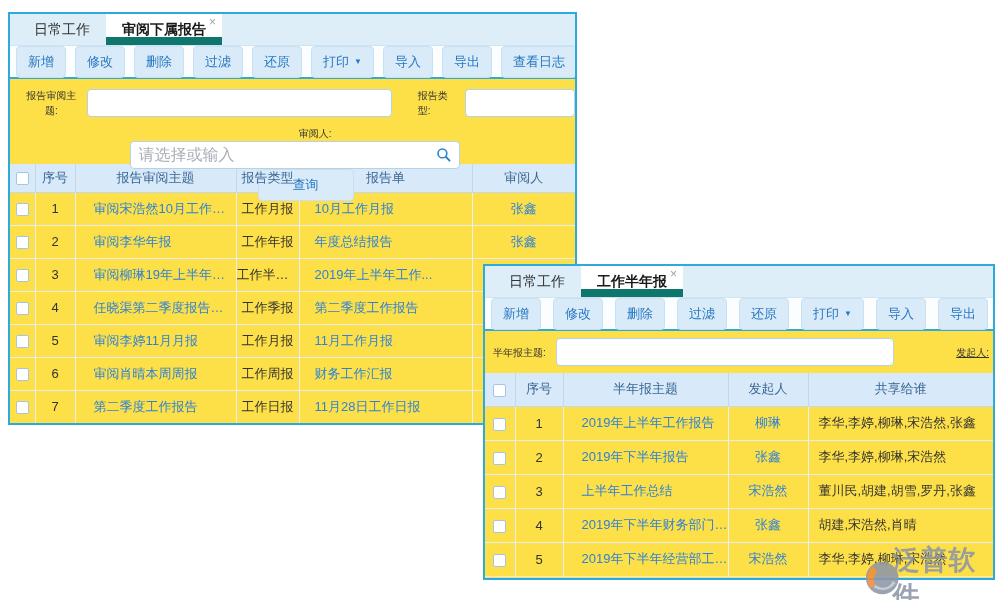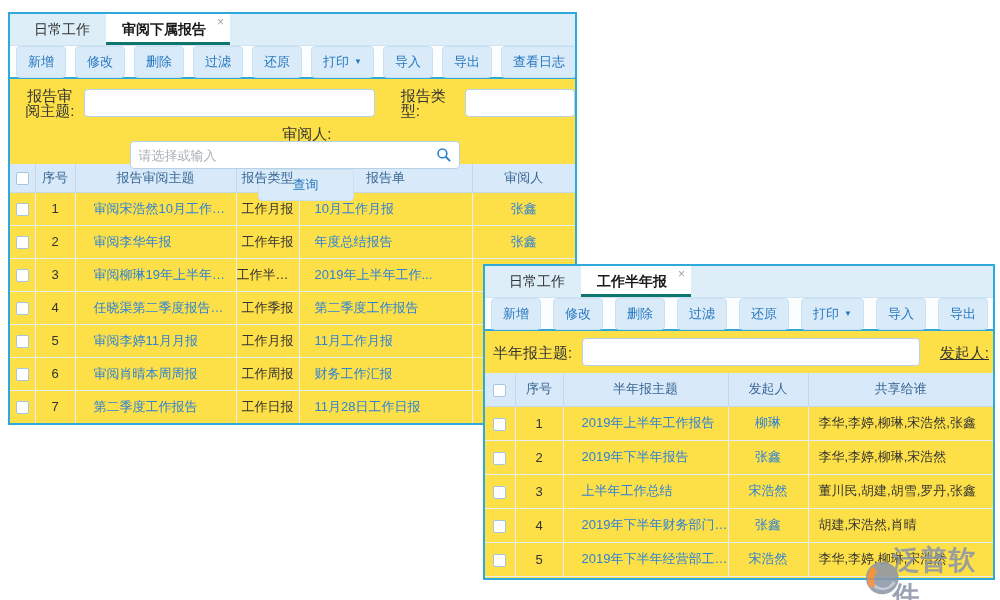--- a/index.html
+++ b/index.html
@@ -9,40 +9,40 @@
 
   .panel { position:absolute; background:#fde047; border:2px solid #2ea9db; overflow:hidden; }
   #panel1 { left:8px; top:12px; width:569px; height:413px; z-index:1; }
   #panel2 { left:483px; top:264px; width:512px; height:316px; z-index:2; }
 
   .tabbar { height:32px; background:#ddeef9; display:flex; align-items:stretch;
     border-bottom:1px solid #cfe4f3; }
   .tab { padding:0 16px; line-height:31px; font-size:14px; color:#333; cursor:pointer; }
   .tab.first { margin-left:8px; }
   .tab.active { background:#fff; font-weight:bold; color:#1a1a1a;
-    border-bottom:3px solid #0f766e; position:relative; padding-right:24px;text-align:center; }
+    border-bottom:8px solid #0f766e; position:relative; padding-right:16px;text-align:center; }
   .tab .close { position:absolute; top:1px; right:6px; font-size:12px; color:#9aa4ad;
     font-weight:normal; line-height:14px; }
 
   .toolbar { height:33px; background:#fbfdff; display:flex; align-items:center;
     padding-left:6px; gap:9px; border-bottom:2px solid #2ea9db; }
   #panel2 .toolbar { gap:12px; }
   .btn { height:24px; padding:15px 11px; background:#d9eaf8; border:1px solid #c9e0f3;
     border-radius:4px; color:#2778c0; font-size:13px; cursor:pointer; white-space:nowrap;
     font-family:inherit; display:inline-flex; align-items:center; }
   .btn .arrow { font-size:8px; margin-left:5px; color:#2778c0; }
 
   .search1 { height:85px; padding-top:9px; }
   .srow { display:flex; align-items:center; }
   .srow + .srow { margin-top:8px;flex-direction:column; }
-  .lbl { font-size:15px; color:#333; line-height:15px; }
+  .lbl { font-size:10px; color:#333; line-height:15px; }
   .lbl-subject { width:68px; margin-left:10px; text-align:center; }
   .lbl-reviewer { width:68px; margin-left:10px; text-align:right; }
   .txt { height:28px; border:1px solid #b6d2e8; border-radius:4px; background:#fff;
-    font-size:13px; color:#333; padding:0 8px; outline:none; font-family:inherit; }
+    font-size:16px; color:#333; padding:0 8px; outline:none; font-family:inherit; }
   .txt::placeholder { color:#a9b0b8; }
   .in-main { width:330px; margin-left:4px; }
   .lbl-type { margin-left:26px; }
   .in-type { width:110px; margin-left:8px; }
   .in-wrap { position:relative; width:330px; margin-left:4px; }
   .in-wrap .txt { width:100%; padding-right:30px; }
   .in-wrap svg { position:absolute; right:8px; top:6px; }
   .btn-query { width:96px; height:27px; margin-left:26px; justify-content:center; }
 
   .search2 { height:42px; display:flex; align-items:center; }

